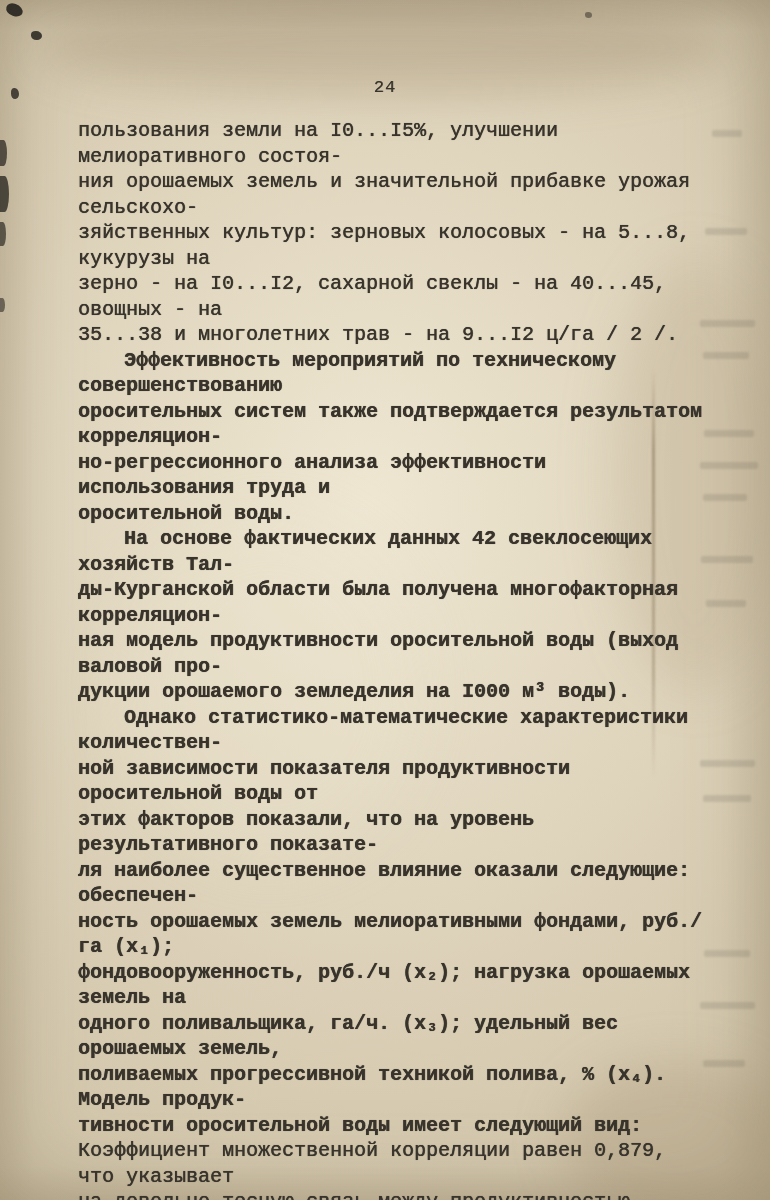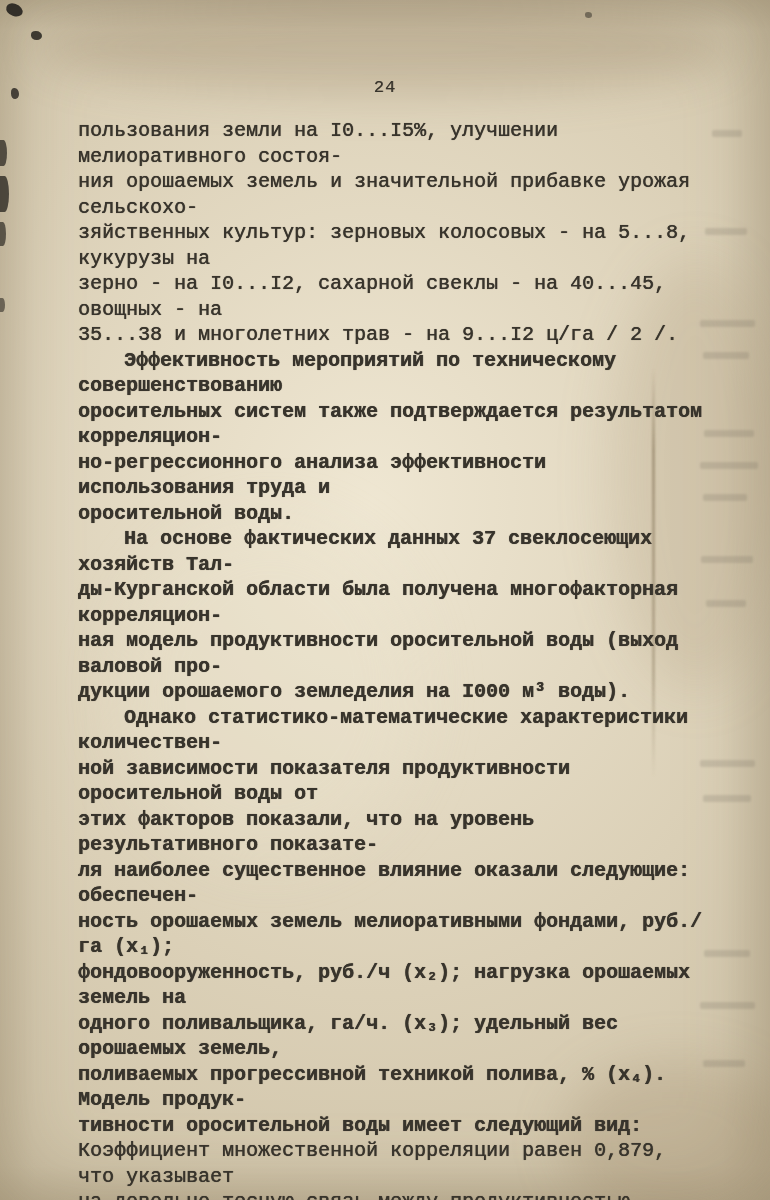--- a/index.html
+++ b/index.html
@@ -145,21 +145,21 @@
   <main class="text-block">
     <p class="para">пользования земли на I0...I5%, улучшении мелиоративного состоя-
 ния орошаемых земель и значительной прибавке урожая сельскохо-
 зяйственных культур: зерновых колосовых - на 5...8, кукурузы на
 зерно - на I0...I2, сахарной свеклы - на 40...45, овощных - на
 35...38 и многолетних трав - на 9...I2 ц/га / 2 /.</p>
     <p class="para indent">Эффективность мероприятий по техническому совершенствованию
 оросительных систем также подтверждается результатом корреляцион-
 но-регрессионного анализа эффективности использования труда и
 оросительной воды.</p>
-    <p class="para indent">На основе фактических данных 37 свеклосеющих хозяйств Тал-
+    <p class="para indent">На основе фактических данных 42 свеклосеющих хозяйств Тал-
 ды-Курганской области была получена многофакторная корреляцион-
 ная модель продуктивности оросительной воды (выход валовой про-
 дукции орошаемого земледелия на I000 м³ воды).</p>
     <p class="para indent">Однако статистико-математические характеристики количествен-
 ной зависимости показателя продуктивности оросительной воды от
 этих факторов показали, что на уровень результативного показате-
 ля наиболее существенное влияние оказали следующие: обеспечен-
 ность орошаемых земель мелиоративными фондами, руб./га (х₁);
 фондовооруженность, руб./ч (х₂); нагрузка орошаемых земель на
 одного поливальщика, га/ч. (х₃); удельный вес орошаемых земель,

